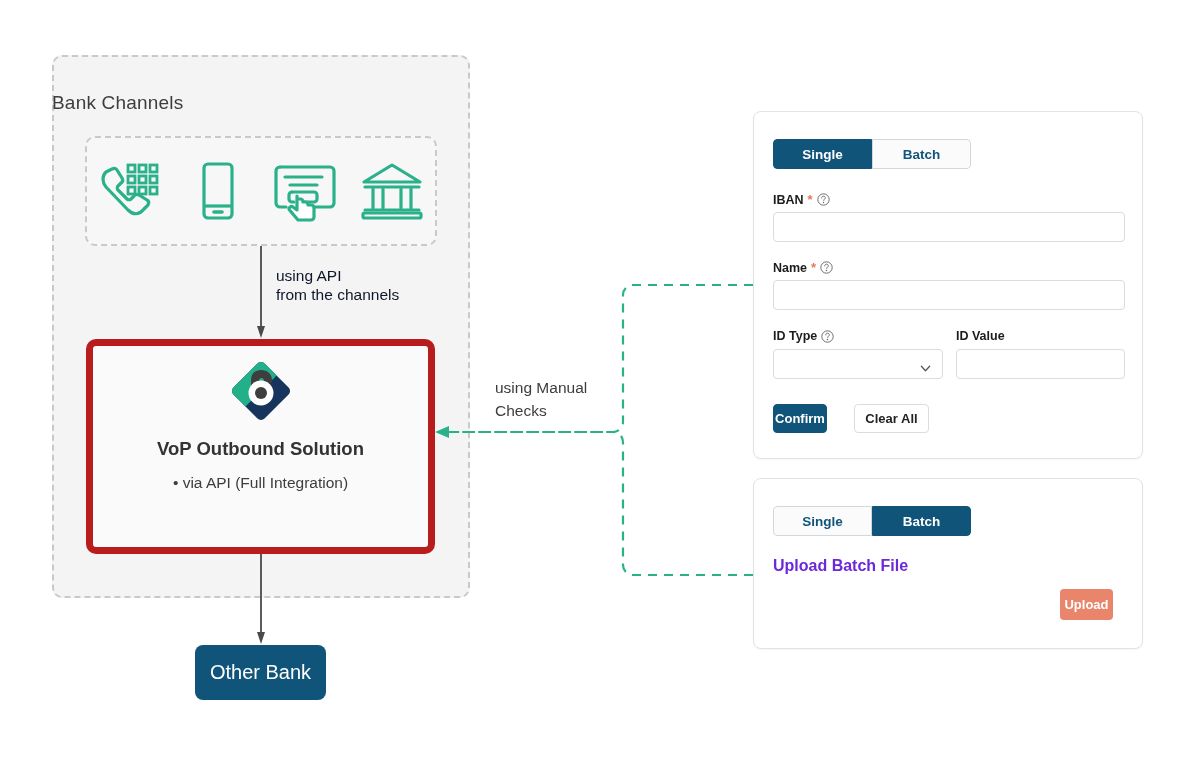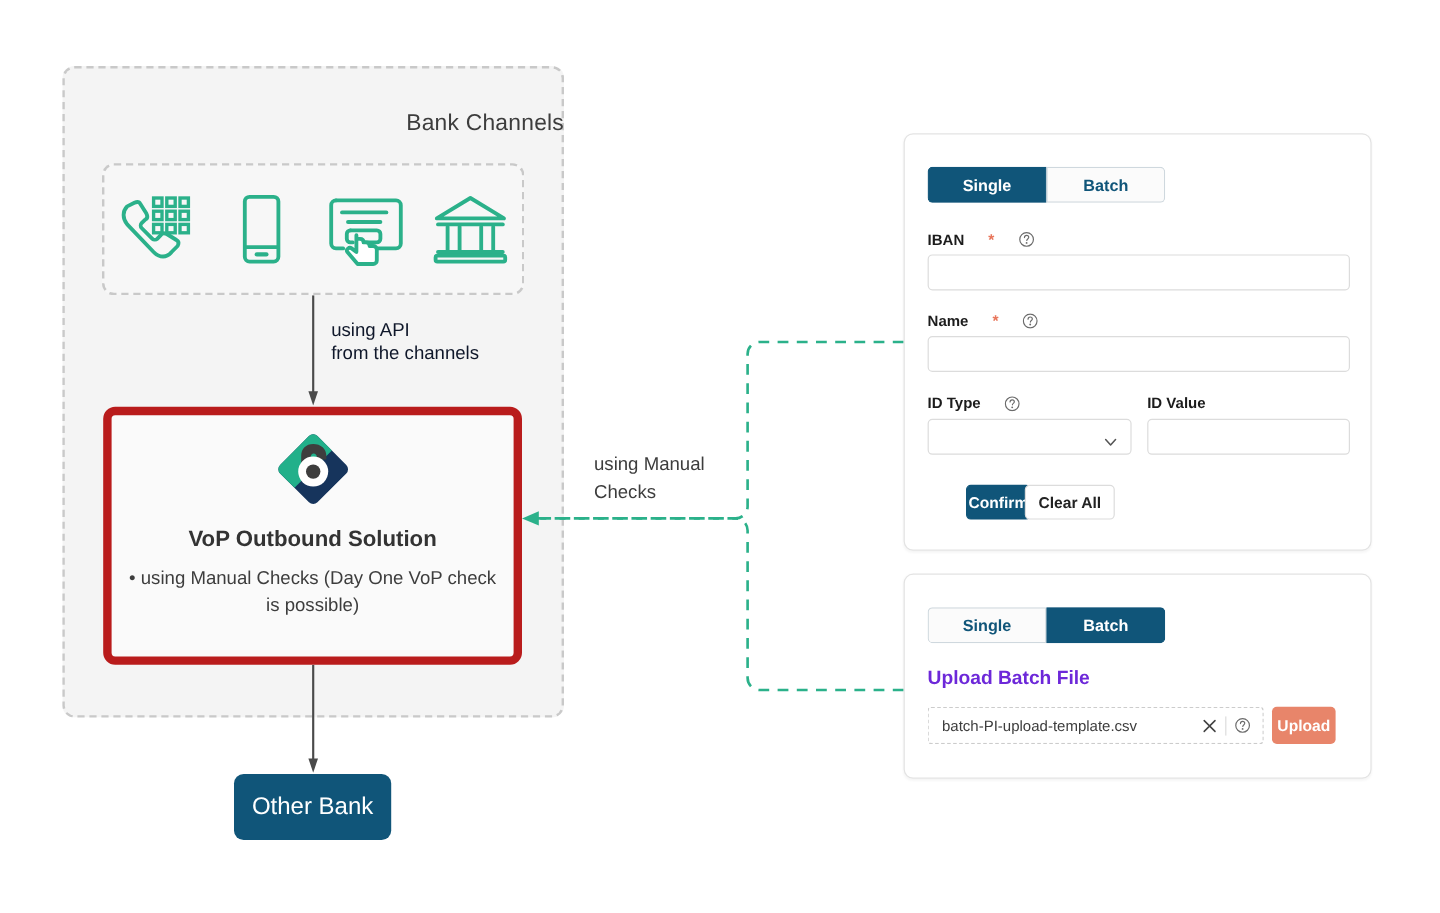--- a/index.html
+++ b/index.html
@@ -30,21 +30,21 @@
     background: #f4f4f4;
     border: 2px dashed #c9c9c9;
     border-radius: 10px;
     box-sizing: border-box;
   }
   .bank-channels-title {
     position: absolute;
     left: 52px;
     top: 92px;
     width: 418px;
-    text-align: right;
+    text-align: left;
     font-size: 19px;
     color: #3d3d3d;
     letter-spacing: .2px;
   }
   .icons-dash {
     position: absolute;
     left: 85px;
     top: 136px;
     width: 352px;
     height: 110px;
@@ -181,21 +181,21 @@
   .seg-btn.first  { border-radius: 4px 0 0 4px; }
   .seg-btn.last   { border-radius: 0 4px 4px 0; }
 
   .fld-label {
     position: absolute;
     font-size: 12.5px;
     font-weight: bold;
     color: #1c1c1c;
     display: flex;
     align-items: center;
-    gap: 20px;
+    gap: 4px;
     white-space: nowrap;
   }
   .req { color: #e8755a; font-size: 13px; font-weight: bold; }
   .help { width: 13px; height: 13px; display: inline-block; vertical-align: middle; }
 
   .fld-input {
     position: absolute;
     background: #ffffff;
     border: 1px solid #dcdcdc;
     border-radius: 4px;
@@ -355,21 +355,21 @@
       <g transform="rotate(45 31 31)">
         <rect x="9" y="9" width="44" height="44" rx="5" fill="#16345c"></rect>
         <path d="M9 14 a5 5 0 0 1 5 -5 h17 v44 H14 a5 5 0 0 1 -5 -5 Z" fill="#22b08a"></path>
       </g>
       <path d="M31 10 c-6 0 -10 4 -10 10 v12 h8 V21 c0 -2 1 -3 2.4 -3 c1.4 0 2.6 1 2.6 3 v2 h8 v-3 c0 -6 -4.6 -10 -11 -10 Z" fill="#3e3e3e"></path>
       <circle cx="31" cy="33" r="12.5" fill="#ffffff"></circle>
       <circle cx="31" cy="33" r="6" fill="#3e3e3e"></circle>
     </svg>
     <div class="vop-title">VoP Outbound Solution</div>
     <div class="vop-bullets">
-      <div><span>•&nbsp;</span><span>using Manual Checks (Day One VoP check is possible)</span></div>
+      <div><span>•&nbsp;</span><span>via API (Full Integration)</span></div>
     </div>
   </div>
 
   <svg class="bank-arrow" viewBox="0 0 10 90">
     <line x1="5" y1="0" x2="5" y2="80" stroke="#4a4a4a" stroke-width="1.8"></line>
     <path d="M5 90 L1 78 L9 78 Z" fill="#4a4a4a"></path>
   </svg>
   <div class="other-bank">Other Bank</div>
 
   <svg class="connector">
@@ -424,44 +424,30 @@
     <div class="fld-input" style="left:19px; top:237px; width:170px;"></div>
     <svg class="chev" style="left:166px; top:251px;" viewBox="0 0 12 12">
       <path d="M1.5 3.5 L6 8.5 L10.5 3.5" fill="none" stroke="#555555" stroke-width="1.4" stroke-linecap="round" stroke-linejoin="round"></path>
     </svg>
 
     <div class="fld-label" style="left:202px; top:217px;">
       <span>ID Value</span>
     </div>
     <div class="fld-input" style="left:202px; top:237px; width:169px;"></div>
 
-    <div class="btn btn-primary" style="left:19px; top:292px; width:54px;margin-left:32px;">Confirm</div>
+    <div class="btn btn-primary" style="left:19px; top:292px; width:54px;">Confirm</div>
     <div class="btn btn-ghost" style="left:100px; top:292px; width:75px;">Clear All</div>
   </div>
 
   <div class="panel panel-batch">
 
     <div class="seg">
       <div class="seg-btn first idle">Single</div>
       <div class="seg-btn last active">Batch</div>
     </div>
 
     <div class="upload-title">Upload Batch File</div>
 
-    <div class="file-field">
-      <span class="file-name">batch-PI-upload-template.csv</span>
-      <svg class="file-x" viewBox="0 0 14 14">
-        <path d="M2.5 2.5 L11.5 11.5 M11.5 2.5 L2.5 11.5" fill="none" stroke="#444444" stroke-width="1.3" stroke-linecap="round"></path>
-      </svg>
-      <span class="file-sep"></span>
-      <span class="file-help">
-        <svg class="help" viewBox="0 0 16 16">
-          <circle cx="8" cy="8" r="7" fill="none" stroke="#6b6b6b" stroke-width="1.2"></circle>
-          <path d="M5.8 6.1 c0 -1.4 1 -2.2 2.2 -2.2 c1.3 0 2.2 .8 2.2 2 c0 1.7 -2 1.6 -2 3.2" fill="none" stroke="#6b6b6b" stroke-width="1.2" stroke-linecap="round"></path>
-          <circle cx="8" cy="11.6" r=".95" fill="#6b6b6b"></circle>
-        </svg>
-      </span>
-    </div>
 
     <div class="btn-upload">Upload</div>
   </div>
 
 </div>
 
 </body></html>

